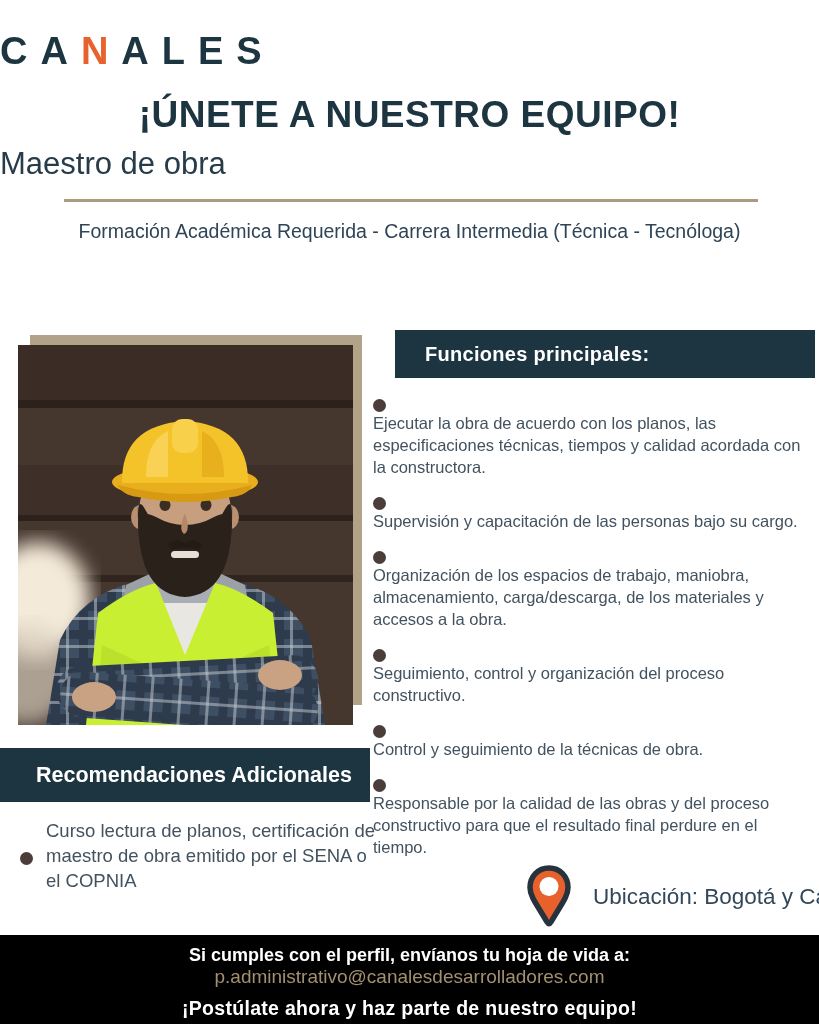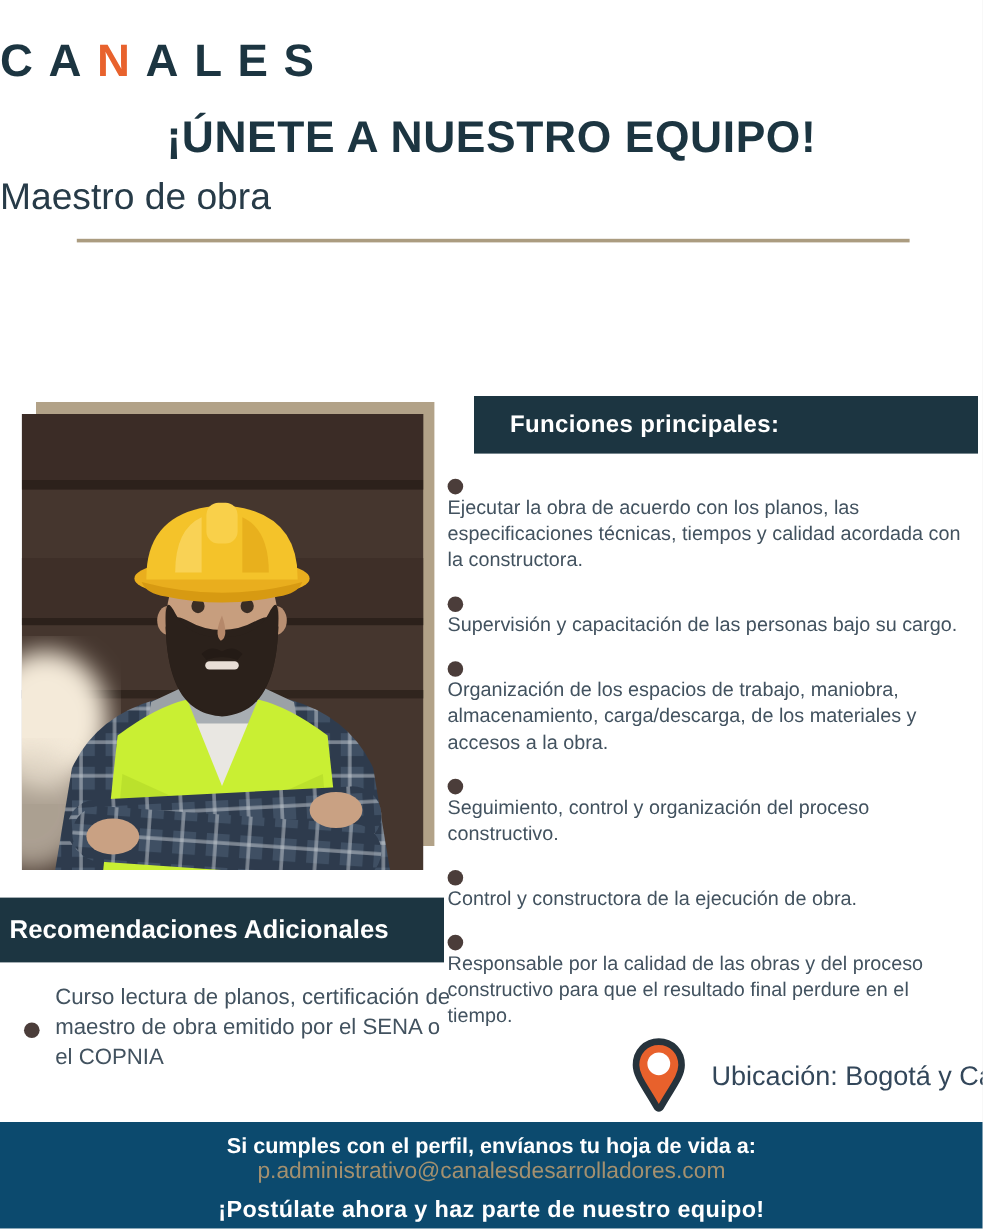--- a/index.html
+++ b/index.html
@@ -63,60 +63,61 @@
   .dot{
     width:13px;height:13px;border-radius:50%;
     background:#4b3d3a;flex-shrink:0;
     margin:4px 13px 0 0;
   }
   
   .reco-header{
     position:absolute;left:0;top:748px;width:370px;height:54px;
     background:#1c3541;color:#ffffff;
     font-size:21.5px;font-weight:700;line-height:54px;
-    padding-left:8px;box-sizing:border-box;
+    padding-left:36px;box-sizing:border-box;
   }
   .reco-list{
     position:absolute;left:20px;top:818px;width:360px;
     margin:0;padding:0;list-style:none;
   }
   .reco-list li{
     display:flex;align-items:center;
     font-size:18.5px;line-height:25px;font-weight:500;color:#42525f;
   }
   .reco-list .dot{margin-top:6px;}
   
   .location{
     position:absolute;left:526px;top:864px;width:320px;height:66px;
     display:flex;align-items:center;gap:21px;
   }
   .location .label{font-size:22.5px;color:#33475a;font-weight:500;}
   
   .footer{
     position:absolute;left:0;top:935px;width:819px;height:89px;
-    background:#0c4a6e;text-align:center;color:#ffffff;
+    background:#000000;text-align:center;color:#ffffff;
     box-sizing:border-box;padding-top:9px;
   }
   .footer .f-line1{font-size:18px;font-weight:600;line-height:22px;}
   .footer .f-email{font-size:19px;font-weight:400;line-height:22px;color:#a3906f;}
   .footer .f-cta{font-size:19.5px;font-weight:800;line-height:22px;margin-top:9px;letter-spacing:0.3px;}
 </style>
 </head>
 <body>
 
 <div id="canvas">
 
   <div class="logo">
     <span>CA</span><span class="accent">N</span><span>ALES</span>
   </div>
   <div class="title">¡ÚNETE A NUESTRO EQUIPO!</div>
   <div class="subtitle">Maestro de obra</div>
   <div class="divider"></div>
 
   <div class="requirements">
+    <div>Formación Académica Requerida - Carrera Intermedia (Técnica - Tecnóloga)</div>
   </div>
 
   <div class="photo-backdrop"></div>
   <div class="photo" role="img" aria-label="Retrato de maestro de obra con casco amarillo y chaleco reflectivo">
     <svg width="335" height="380" viewBox="0 0 335 380" xmlns="http://www.w3.org/2000/svg">
       <defs>
         <pattern id="plaid" width="28" height="28" patternUnits="userSpaceOnUse">
           <rect width="28" height="28" fill="#3f4f63"></rect>
           <rect width="28" height="9" y="5" fill="#2e3b4d"></rect>
           <rect width="9" height="28" x="5" fill="#2e3b4d"></rect>
@@ -197,21 +198,21 @@
       <li>
       <span class="dot"></span>
       <span>Organización de los espacios de trabajo, maniobra, almacenamiento, carga/descarga, de los materiales y accesos a la obra.</span>
     </li>
       <li>
       <span class="dot"></span>
       <span>Seguimiento, control y organización del proceso constructivo.</span>
     </li>
       <li>
       <span class="dot"></span>
-      <span>Control y constructora de la ejecución de obra.</span>
+      <span>Control y seguimiento de la técnicas de obra.</span>
     </li>
       <li>
       <span class="dot"></span>
       <span>Responsable por la calidad de las obras y del proceso constructivo para que el resultado final perdure en el tiempo.</span>
     </li>
     </ul>
 
   <div class="reco-header">Recomendaciones Adicionales</div>
   <ul class="reco-list">
       <li>

